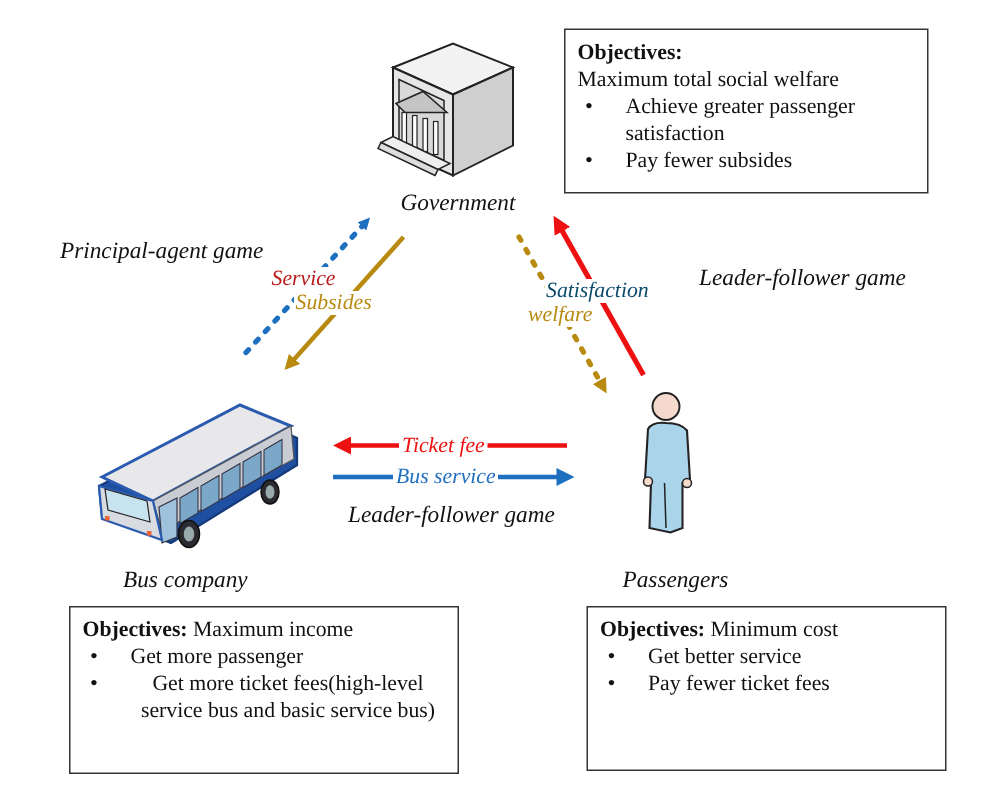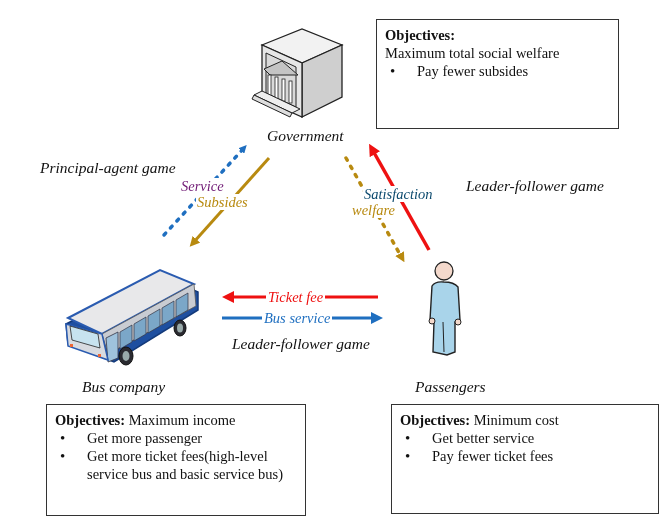--- a/index.html
+++ b/index.html
@@ -15,20 +15,21 @@
   .label { font-size: 14.5px; white-space: nowrap; font-style: italic; }
   svg.overlay { position: absolute; left: 0; top: 0; }
 </style>
 </head>
 <body>
 
 <div class="box" data-name="government-objectives-box" style="left:376px; top:19px; width:243px; height:110px; padding:6px 8px;">
   <div data-name="government-objectives-heading"><b>Objectives:</b></div>
   <div data-name="government-objectives-summary">Maximum total social welfare</div>
   <ul>
+    <li data-name="government-objective-item">Achieve greater passenger satisfaction</li>
     <li data-name="government-objective-item">Pay fewer subsides</li>
   </ul>
 </div>
 
 <svg class="abs" data-name="government-building-icon" style="left:250px; top:25px;" width="100" height="100" viewBox="0 0 100 100">
 
   <polygon points="12,20 52,4 92,20 52,38" fill="#f2f2f2" stroke="#222" stroke-width="1.3"></polygon>
 
   <polygon points="52,38 92,20 92,72 52,92" fill="#cfcfcf" stroke="#222" stroke-width="1.3"></polygon>
 
@@ -73,21 +74,21 @@
 
   <line data-name="welfare-arrow" x1="346" y1="158" x2="402" y2="258" stroke="#b88a10" stroke-width="3.5" stroke-dasharray="2.5,7" stroke-linecap="round" marker-end="url(#mGold)"></line>
 
   <line data-name="ticket-fee-arrow" x1="378" y1="297" x2="228" y2="297" stroke="#ee1111" stroke-width="3" marker-end="url(#mRed)"></line>
 
   <line data-name="bus-service-arrow" x1="222" y1="318" x2="378" y2="318" stroke="#1f6fc0" stroke-width="3" marker-end="url(#mRed)" style="display:none"></line>
   <line x1="222" y1="318" x2="372" y2="318" stroke="#1f6fc0" stroke-width="3"></line>
   <polygon data-name="bus-service-arrowhead" points="371,312 383,318 371,324" fill="#1f6fc0"></polygon>
 </svg>
 
-<div class="abs label" data-name="service-flow-label" style="left:180px; top:178px; color:#701a75; background:#fff; padding:0 1px; line-height:16px;">Service</div>
+<div class="abs label" data-name="service-flow-label" style="left:180px; top:178px; color:#b91c1c; background:#fff; padding:0 1px; line-height:16px;">Service</div>
 <div class="abs label" data-name="subsides-flow-label" style="left:196px; top:194px; color:#b88a10; background:#fff; padding:0 1px; line-height:16px;">Subsides</div>
 <div class="abs label" data-name="satisfaction-flow-label" style="left:363px; top:186px; color:#0c4a6e; background:#fff; padding:0 1px; line-height:16px;">Satisfaction</div>
 <div class="abs label" data-name="welfare-flow-label" style="left:351px; top:202px; color:#b88a10; background:#fff; padding:0 1px; line-height:16px;">welfare</div>
 <div class="abs label" data-name="ticket-fee-flow-label" style="left:266px; top:289px; color:#ee1111; background:#fff; padding:0 2px; line-height:16px;">Ticket fee</div>
 <div class="abs label" data-name="bus-service-flow-label" style="left:262px; top:310px; color:#1f6fc0; background:#fff; padding:0 2px; line-height:16px;">Bus service</div>
 
 <svg class="abs" data-name="bus-icon" style="left:62px; top:262px;" width="140" height="106" viewBox="0 0 140 106">
 
   <polygon points="4,62 100,14 136,30 136,48 52,100 6,82" fill="#1e4fa0" stroke="#143a7a" stroke-width="1.5"></polygon>
 
@@ -122,27 +123,27 @@
   <line x1="18" y1="62" x2="19" y2="92" stroke="#222" stroke-width="1"></line>
   <ellipse cx="7" cy="61" rx="3" ry="3" fill="#f4d9cc" stroke="#222" stroke-width="1"></ellipse>
   <ellipse cx="33" cy="62" rx="3" ry="3" fill="#f4d9cc" stroke="#222" stroke-width="1"></ellipse>
 </svg>
 <div class="abs label" data-name="passengers-label" style="left:415px; top:378px; font-size:15.5px;">Passengers</div>
 
 <div class="box" data-name="bus-company-objectives-box" style="left:46px; top:404px; width:260px; height:112px; padding:6px 8px;">
   <div data-name="bus-company-objectives-heading"><b>Objectives:</b><span> Maximum income</span></div>
   <ul>
     <li data-name="bus-company-objective-item">Get more passenger</li>
-    <li data-name="bus-company-objective-item" style="padding-left:0;">
+    <li data-name="bus-company-objective-item" style="padding-left:0;text-align:center;">
       <span style="display:block; padding-left:32px; text-indent:0;">Get more ticket fees(high-level service bus and basic service bus)</span>
     </li>
   </ul>
 </div>
 
-<div class="box" data-name="passengers-objectives-box" style="left:391px; top:404px; width:268px; height:110px; padding:6px 8px;">
+<div class="box" data-name="passengers-objectives-box" style="left:391px; top:404px; width:240px; height:110px; padding:6px 8px;">
   <div data-name="passengers-objectives-heading"><b>Objectives:</b><span> Minimum cost</span></div>
   <ul>
     <li data-name="passengers-objective-item">Get better service</li>
     <li data-name="passengers-objective-item">Pay fewer ticket fees</li>
   </ul>
 </div>
 
 <style>
   
   [data-name="bus-company-objectives-box"] li:nth-child(2) { padding-left: 0; }

